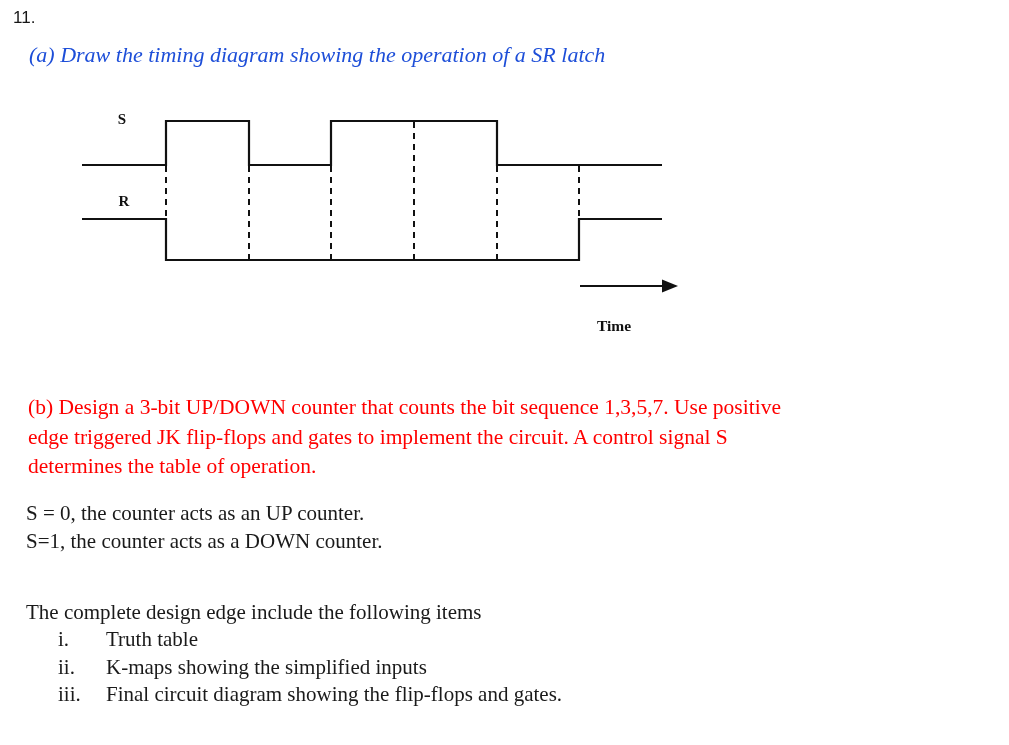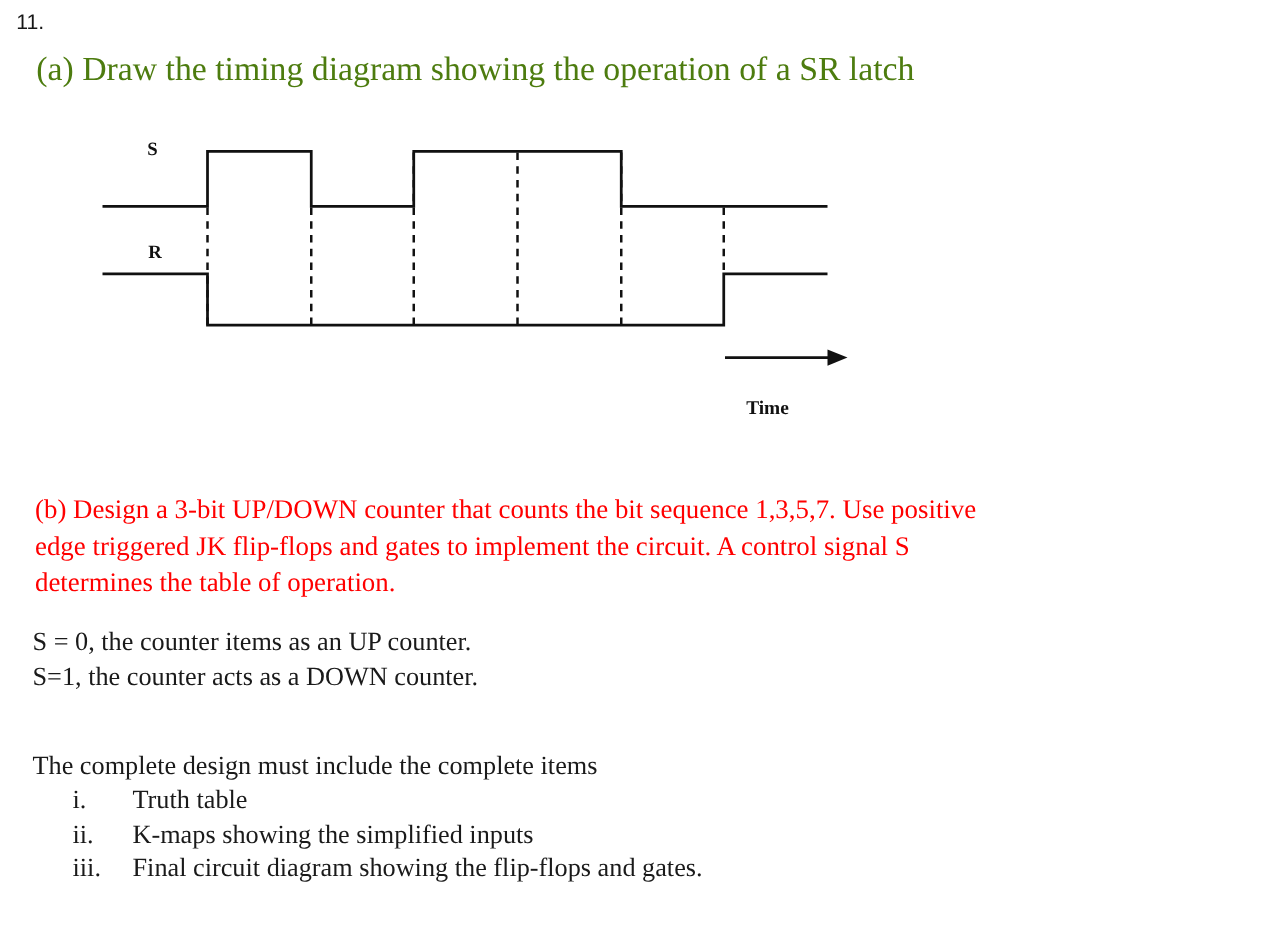--- a/index.html
+++ b/index.html
@@ -33,24 +33,25 @@
     font-size: 17px;
     line-height: 20px;
     color: #161616;
   }
 
   
   .part-a {
     position: absolute;
     left: 29px;
     top: 42px;
-    font-size: 27px;
+    font-size: 22px;
     line-height: 26px;
-    color: #4d7c0f;
+    color: #1d4ed8;
     white-space: nowrap;
+    font-style: italic;
   }
 
   
   .timing-wrap {
     position: absolute;
     left: 0;
     top: 96px;
     width: 1009px;
     height: 250px;
   }
@@ -162,25 +163,25 @@
     </svg>
   </div>
 
   <div class="part-b">
     <div>(b) Design a 3-bit UP/DOWN counter that counts the bit sequence 1,3,5,7.  Use positive</div>
     <div>edge triggered JK flip-flops and gates to implement the circuit.  A control signal S</div>
     <div class="lastline">determines the table of operation.</div>
   </div>
 
   <div class="modes">
-    <div>S = 0, the counter items as an UP counter.</div>
+    <div>S = 0, the counter acts as an UP counter.</div>
     <div>S=1, the counter acts as a DOWN counter.</div>
   </div>
 
-  <div class="items-intro">The complete design must include the complete items</div>
+  <div class="items-intro">The complete design edge include the following items</div>
 
   <div class="items-list">
     <span class="item-row">
       <span class="item-num">i.</span><span class="item-text">Truth table</span>
     </span>
     <span class="item-row">
       <span class="item-num">ii.</span><span class="item-text">K-maps showing the simplified inputs</span>
     </span>
     <span class="item-row">
       <span class="item-num">iii.</span><span class="item-text">Final circuit diagram showing the flip-flops and gates.</span>

